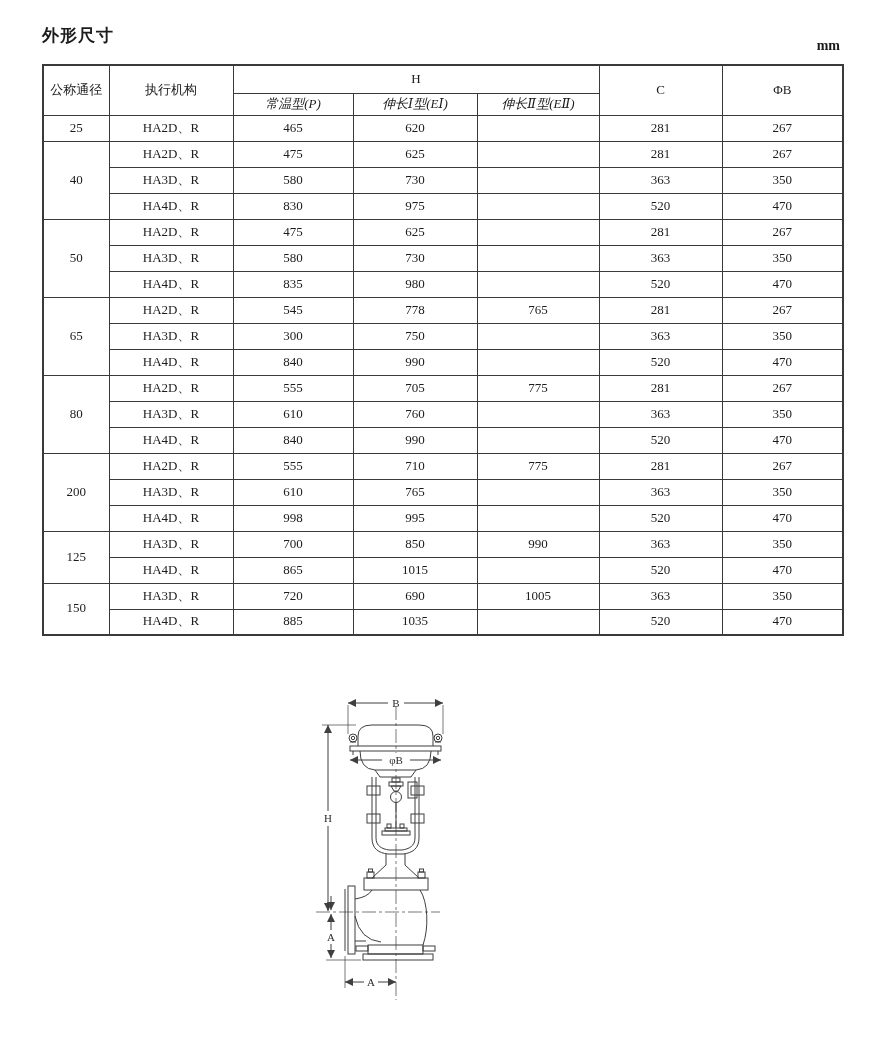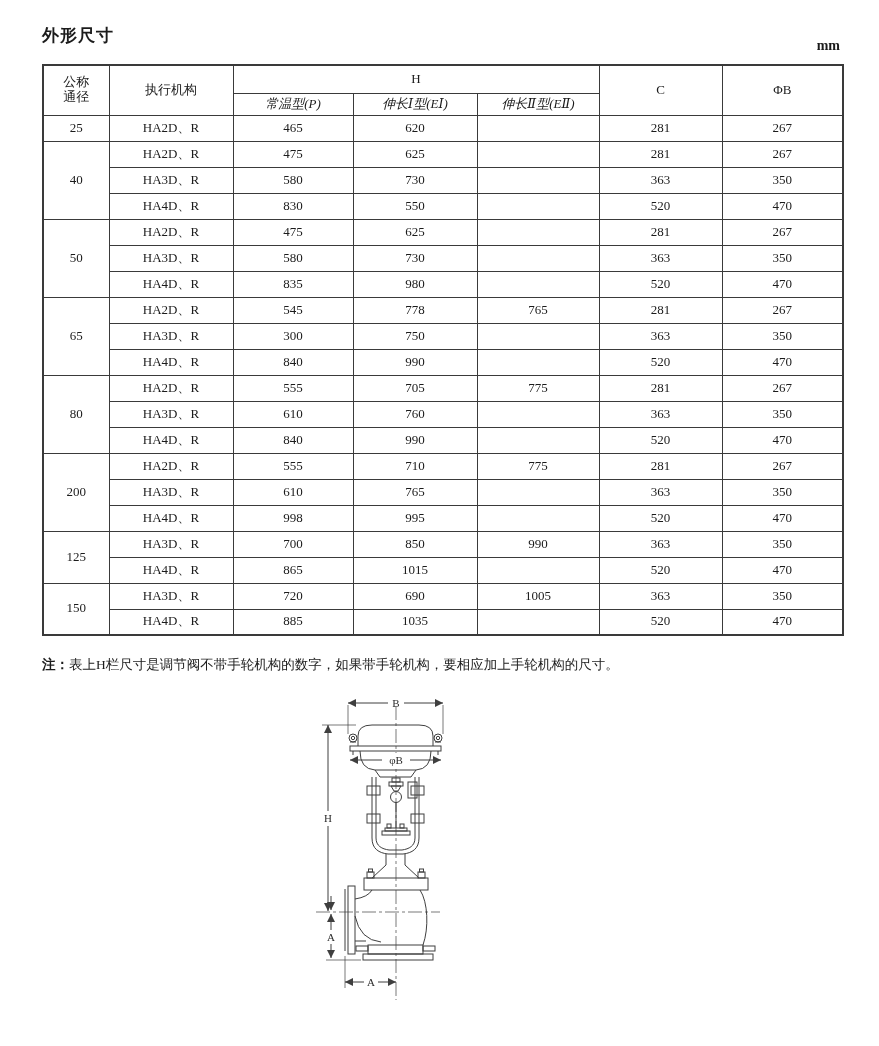--- a/index.html
+++ b/index.html
@@ -31,21 +31,21 @@
   .dim-table th, .dim-table td {
     border:1px solid #3a3a3a;
     text-align:center; vertical-align:middle;
     font-weight:normal;
     height:26px; line-height:1.15;
     padding:1px 2px;
     overflow:hidden;
   }
   .dim-table thead tr.h1 th { height:28px; }
   .dim-table thead tr.h2 th { height:22px;font-style:italic; }
-  .dim-table th.dn-head { word-break:break-all; padding:2px 18px; }
+  .dim-table th.dn-head { word-break:break-all; padding:2px 5px; }
 
   .note-line {
     position:absolute; left:42px; top:656px; width:800px;
     font-size:13.5px; line-height:1.4;
   }
   .note-line .note-label { font-weight:bold; }
 
   .diagram {
     position:absolute; left:288px; top:690px;
     width:220px; height:330px;
@@ -111,21 +111,21 @@
           <td>HA3D、R</td>
           <td>580</td>
           <td>730</td>
           <td></td>
           <td>363</td>
           <td>350</td>
         </tr>
         <tr>
           <td>HA4D、R</td>
           <td>830</td>
-          <td>550</td>
+          <td>975</td>
           <td></td>
           <td>520</td>
           <td>470</td>
         </tr>
         <tr>
           <td rowspan="3">50</td>
           <td>HA2D、R</td>
           <td>475</td>
           <td>625</td>
           <td></td>
@@ -253,23 +253,20 @@
           <td>HA4D、R</td>
           <td>885</td>
           <td>1035</td>
           <td></td>
           <td>520</td>
           <td>470</td>
         </tr>
       </tbody>
   </table>
 
-  <div class="note-line">
-    <span class="note-label">注：</span><span>表上H栏尺寸是调节阀不带手轮机构的数字，如果带手轮机构，要相应加上手轮机构的尺寸。</span>
-  </div>
 
   <div class="diagram">
     <svg viewBox="0 0 220 330" width="220" height="330" xmlns="http://www.w3.org/2000/svg">
       <defs>
         <marker id="ah" viewBox="0 0 10 10" refX="10" refY="5" markerWidth="8" markerHeight="8" orient="auto-start-reverse">
           <path d="M0,0 L10,5 L0,10 z" fill="#3f3f3f"></path>
         </marker>
       </defs>
       <g stroke="#3f3f3f" fill="none" stroke-width="1">
 

